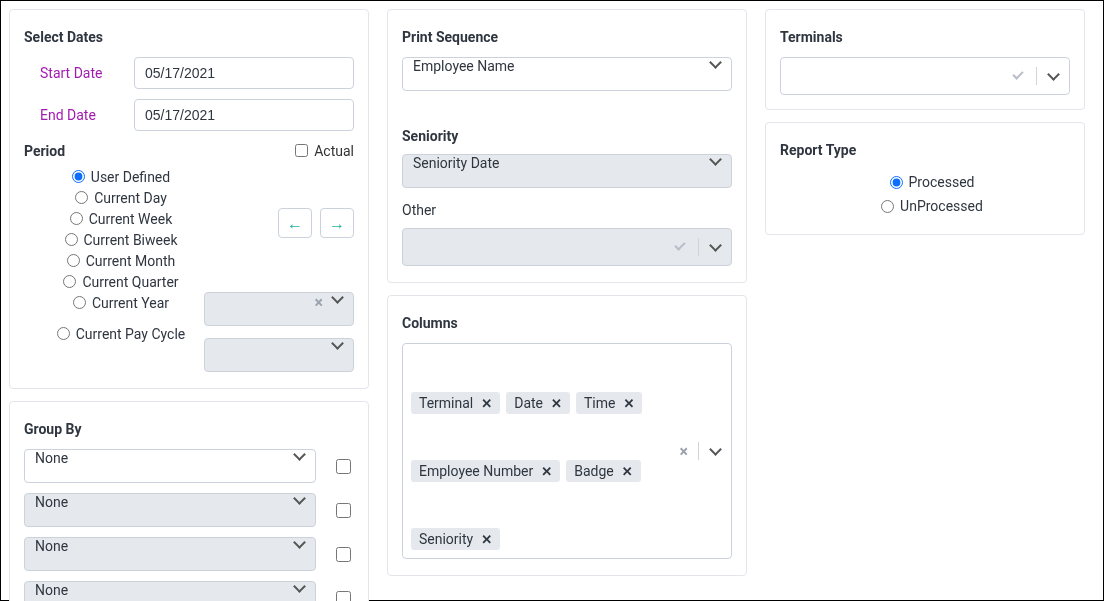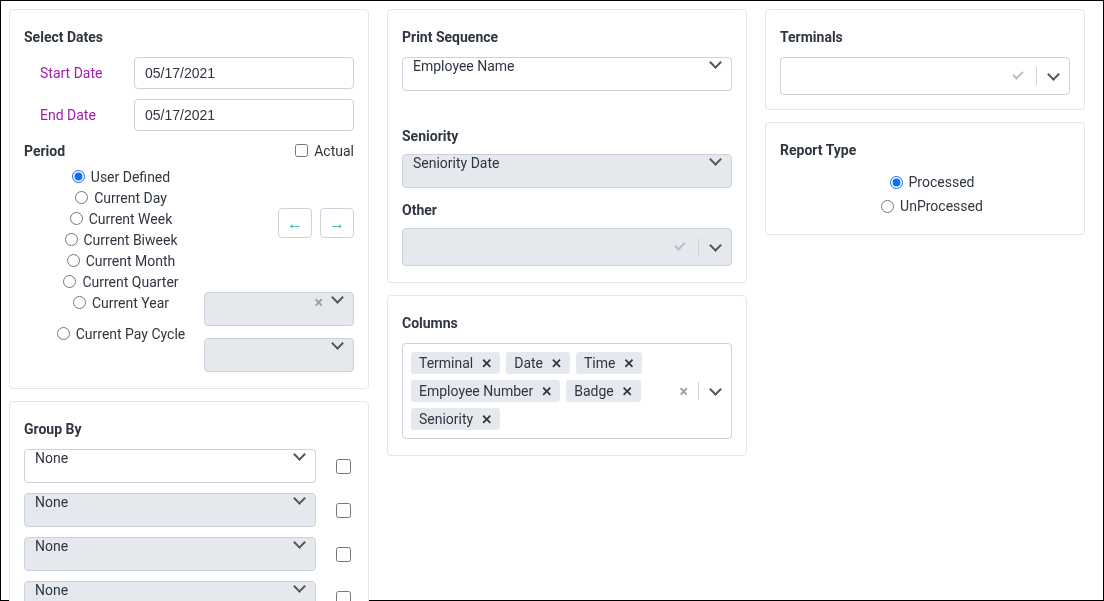--- a/index.html
+++ b/index.html
@@ -34,21 +34,21 @@
     background: #fff;
   }
   .panel-title {
     font-weight: 700;
     font-size: 14px;
     color: #2f3640;
     margin-bottom: 12px;
     margin-top: 7px;
   }
   .section-label {
-    font-weight: 700;
+    font-weight: 400;
     font-size: 14px;
     color: #2f3640;
     margin: 0 0 10px 0;
   }
 
   .field-row {
     display: flex;
     align-items: center;
     margin-bottom: 10px;
   }
@@ -219,20 +219,21 @@
 
   .tag {
     background: #e5e9ee;
     border-radius: 3px;
     padding: 3px 8px;
     display: inline-flex;
     align-items: center;
     gap: 8px;
     color: #2f3640;
     font-size: 14px;
+    margin-top: 40px;
   }
   .tag .tag-x {
     font-weight: bold;
     font-size: 13px;
     color: #2f3640;
     cursor: pointer;
   }
 
   .check-icon {
     display: inline-block;

